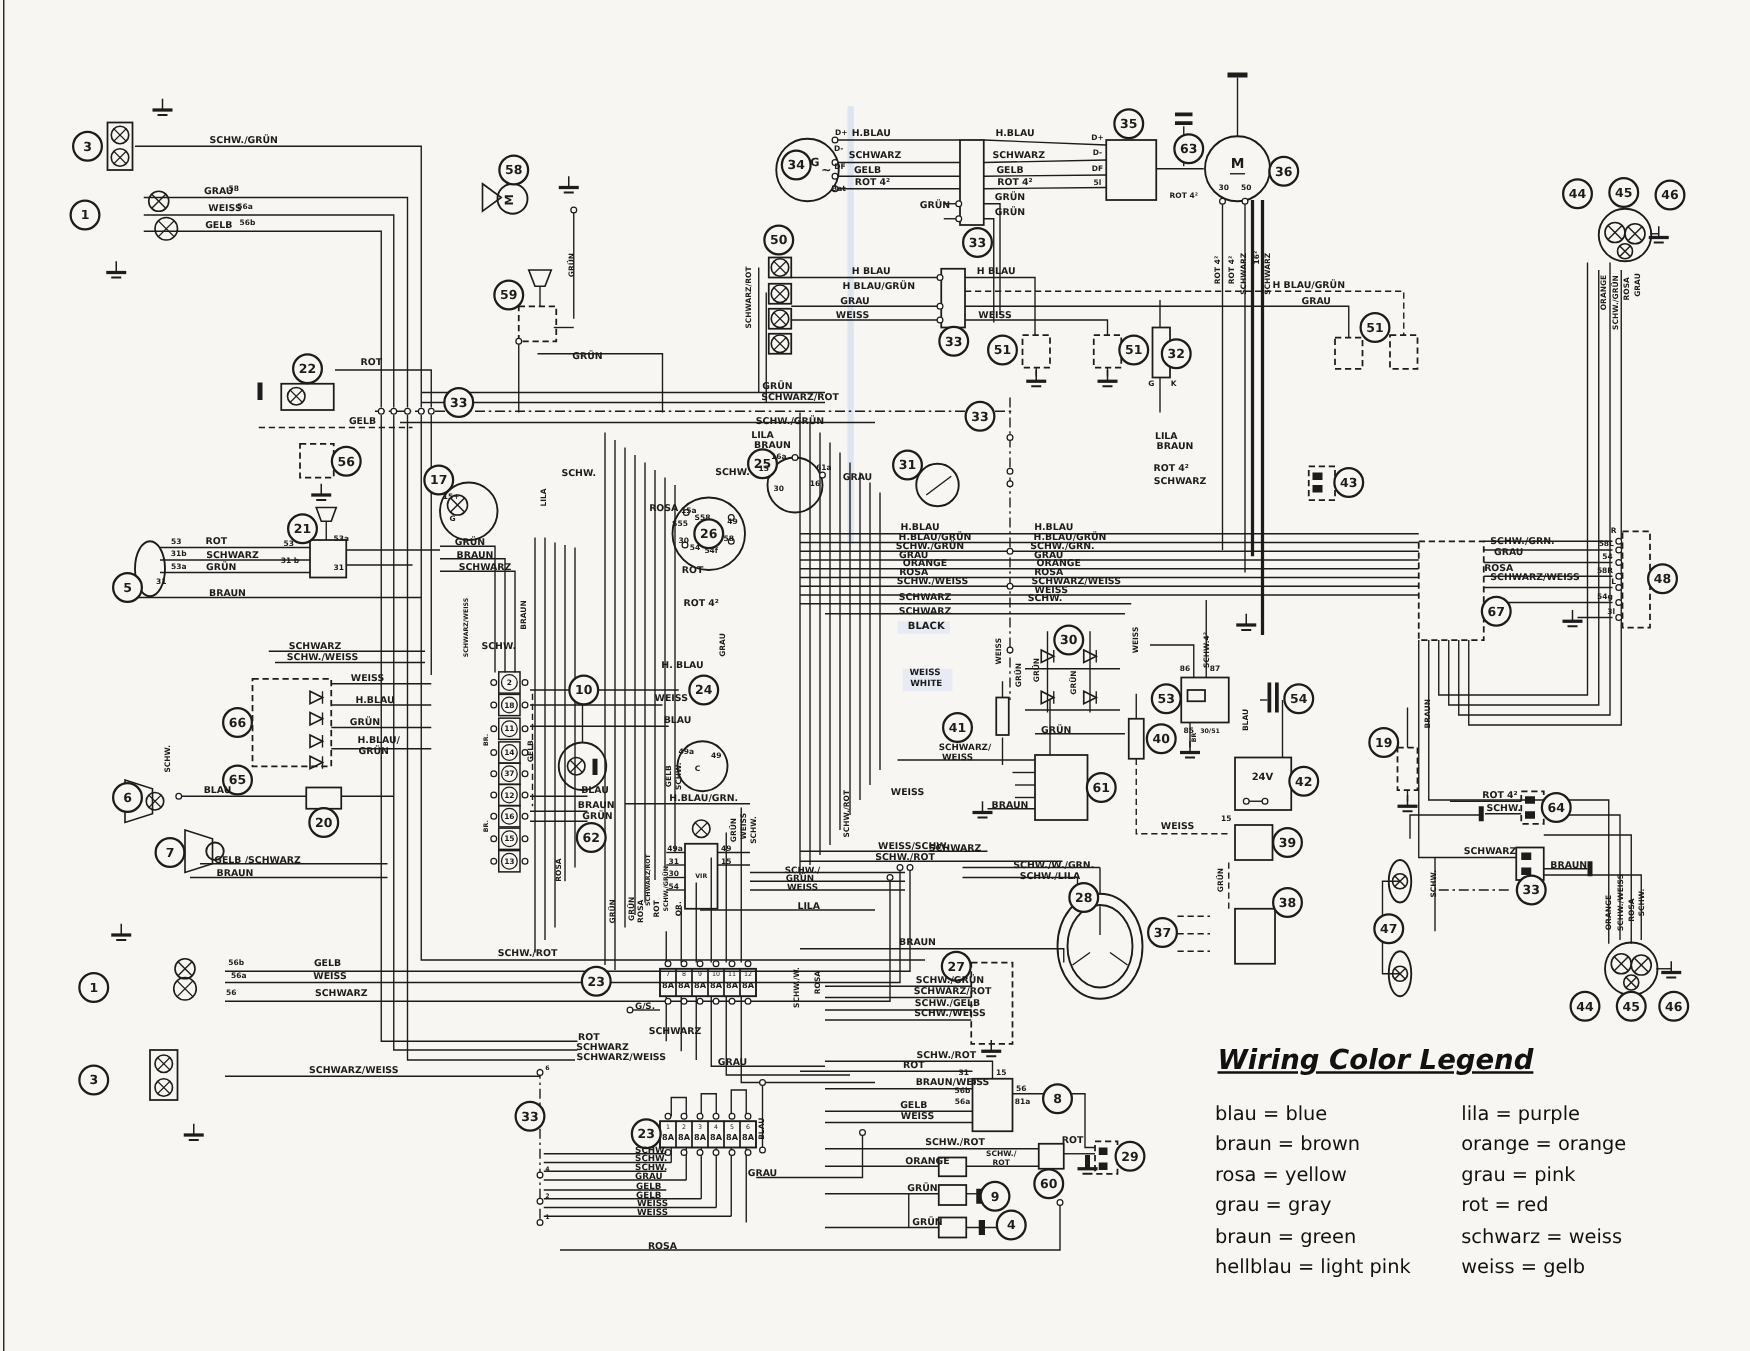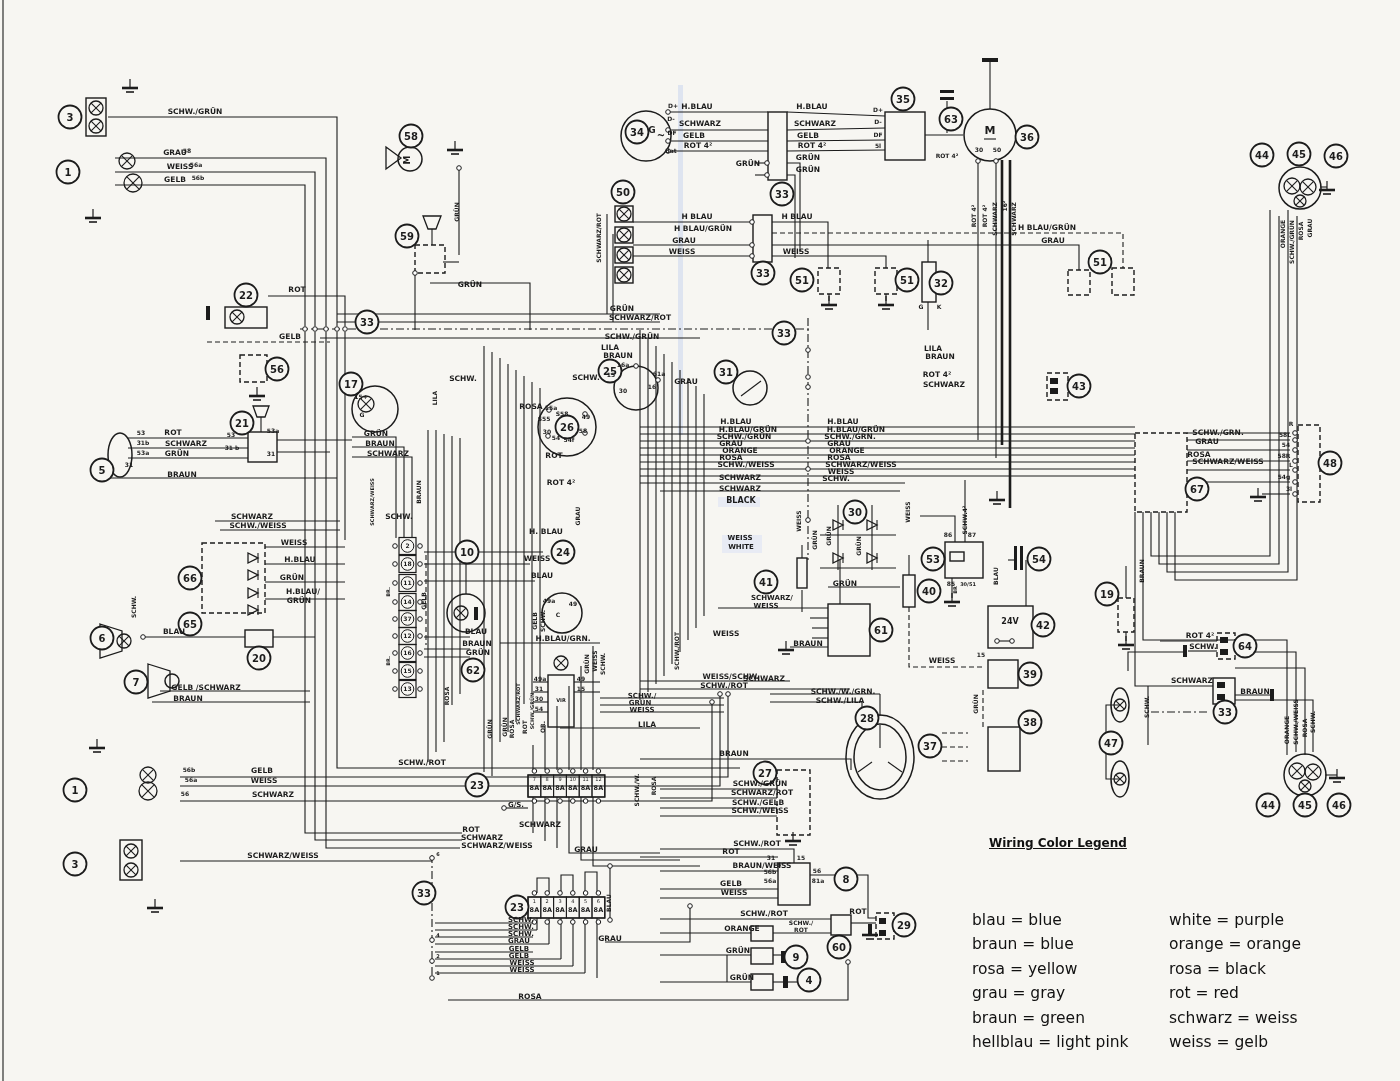--- a/index.html
+++ b/index.html
@@ -1,22 +1,22 @@
 <!DOCTYPE html>
 <html><head>
 <meta charset="utf-8">
 <style>
   html,body{margin:0;padding:0;background:#e8e7e4;}
   #stage{position:relative;width:1400px;height:1081px;background:#f7f6f2;overflow:hidden;
          font-family:"DejaVu Sans","Liberation Sans",sans-serif;}
   #diagram{position:absolute;left:0;top:0;}
   #legend{position:absolute;left:972px;top:836px;width:420px;color:#111;}
-  #legend .lg-title{font-size:12px;font-weight:600;text-decoration:underline;margin:0 0 18px 17px;}
+  #legend .lg-title{font-size:22px;font-weight:600;text-decoration:underline;margin:0 0 18px 2px;font-style:italic;}
   #legend .lg-cols{display:flex;}
-  #legend .lg-col{width:197px;display:flex;flex-direction:column;margin-top:40px;}
+  #legend .lg-col{width:197px;display:flex;flex-direction:column;}
   #legend .lg-item{font-size:15.5px;line-height:24.4px;white-space:nowrap;}
 </style>
 </head>
 <body>
 
 <div id="stage">
   <svg id="diagram" width="1400" height="1081" viewBox="0 0 1400 1081">
       <rect x="678" y="85" width="5" height="350" fill="#cdd8ee" opacity="0.6"></rect>
       <rect x="718" y="497" width="42" height="10" fill="#dde4f5" opacity="0.6"></rect>
       <rect x="722" y="535" width="40" height="18" fill="#dde4f5" opacity="0.6"></rect>
@@ -1066,29 +1066,29 @@
       <text x="921" y="309" font-size="6" font-weight="bold" text-anchor="middle" fill="#1c1c1c">G</text>
       <text x="939" y="309" font-size="6" font-weight="bold" text-anchor="middle" fill="#1c1c1c">K</text>
       <text x="410" y="160" font-size="9" font-weight="bold" text-anchor="middle" fill="#1c1c1c" transform="rotate(-90 410 160)">M</text>
     </svg>
 
   <div id="legend">
     <div class="lg-title">Wiring Color Legend</div>
     <div class="lg-cols">
       <div class="lg-col" id="lg-col1">
           <div class="lg-item">blau = blue</div>
-          <div class="lg-item">braun = blue</div>
+          <div class="lg-item">braun = brown</div>
           <div class="lg-item">rosa = yellow</div>
           <div class="lg-item">grau = gray</div>
           <div class="lg-item">braun = green</div>
           <div class="lg-item">hellblau = light pink</div>
         </div>
       <div class="lg-col" id="lg-col2">
-          <div class="lg-item">white = purple</div>
+          <div class="lg-item">lila = purple</div>
           <div class="lg-item">orange = orange</div>
-          <div class="lg-item">rosa = black</div>
+          <div class="lg-item">grau = pink</div>
           <div class="lg-item">rot = red</div>
           <div class="lg-item">schwarz = weiss</div>
           <div class="lg-item">weiss = gelb</div>
         </div>
     </div>
   </div>
 </div>
 
 </body></html>

